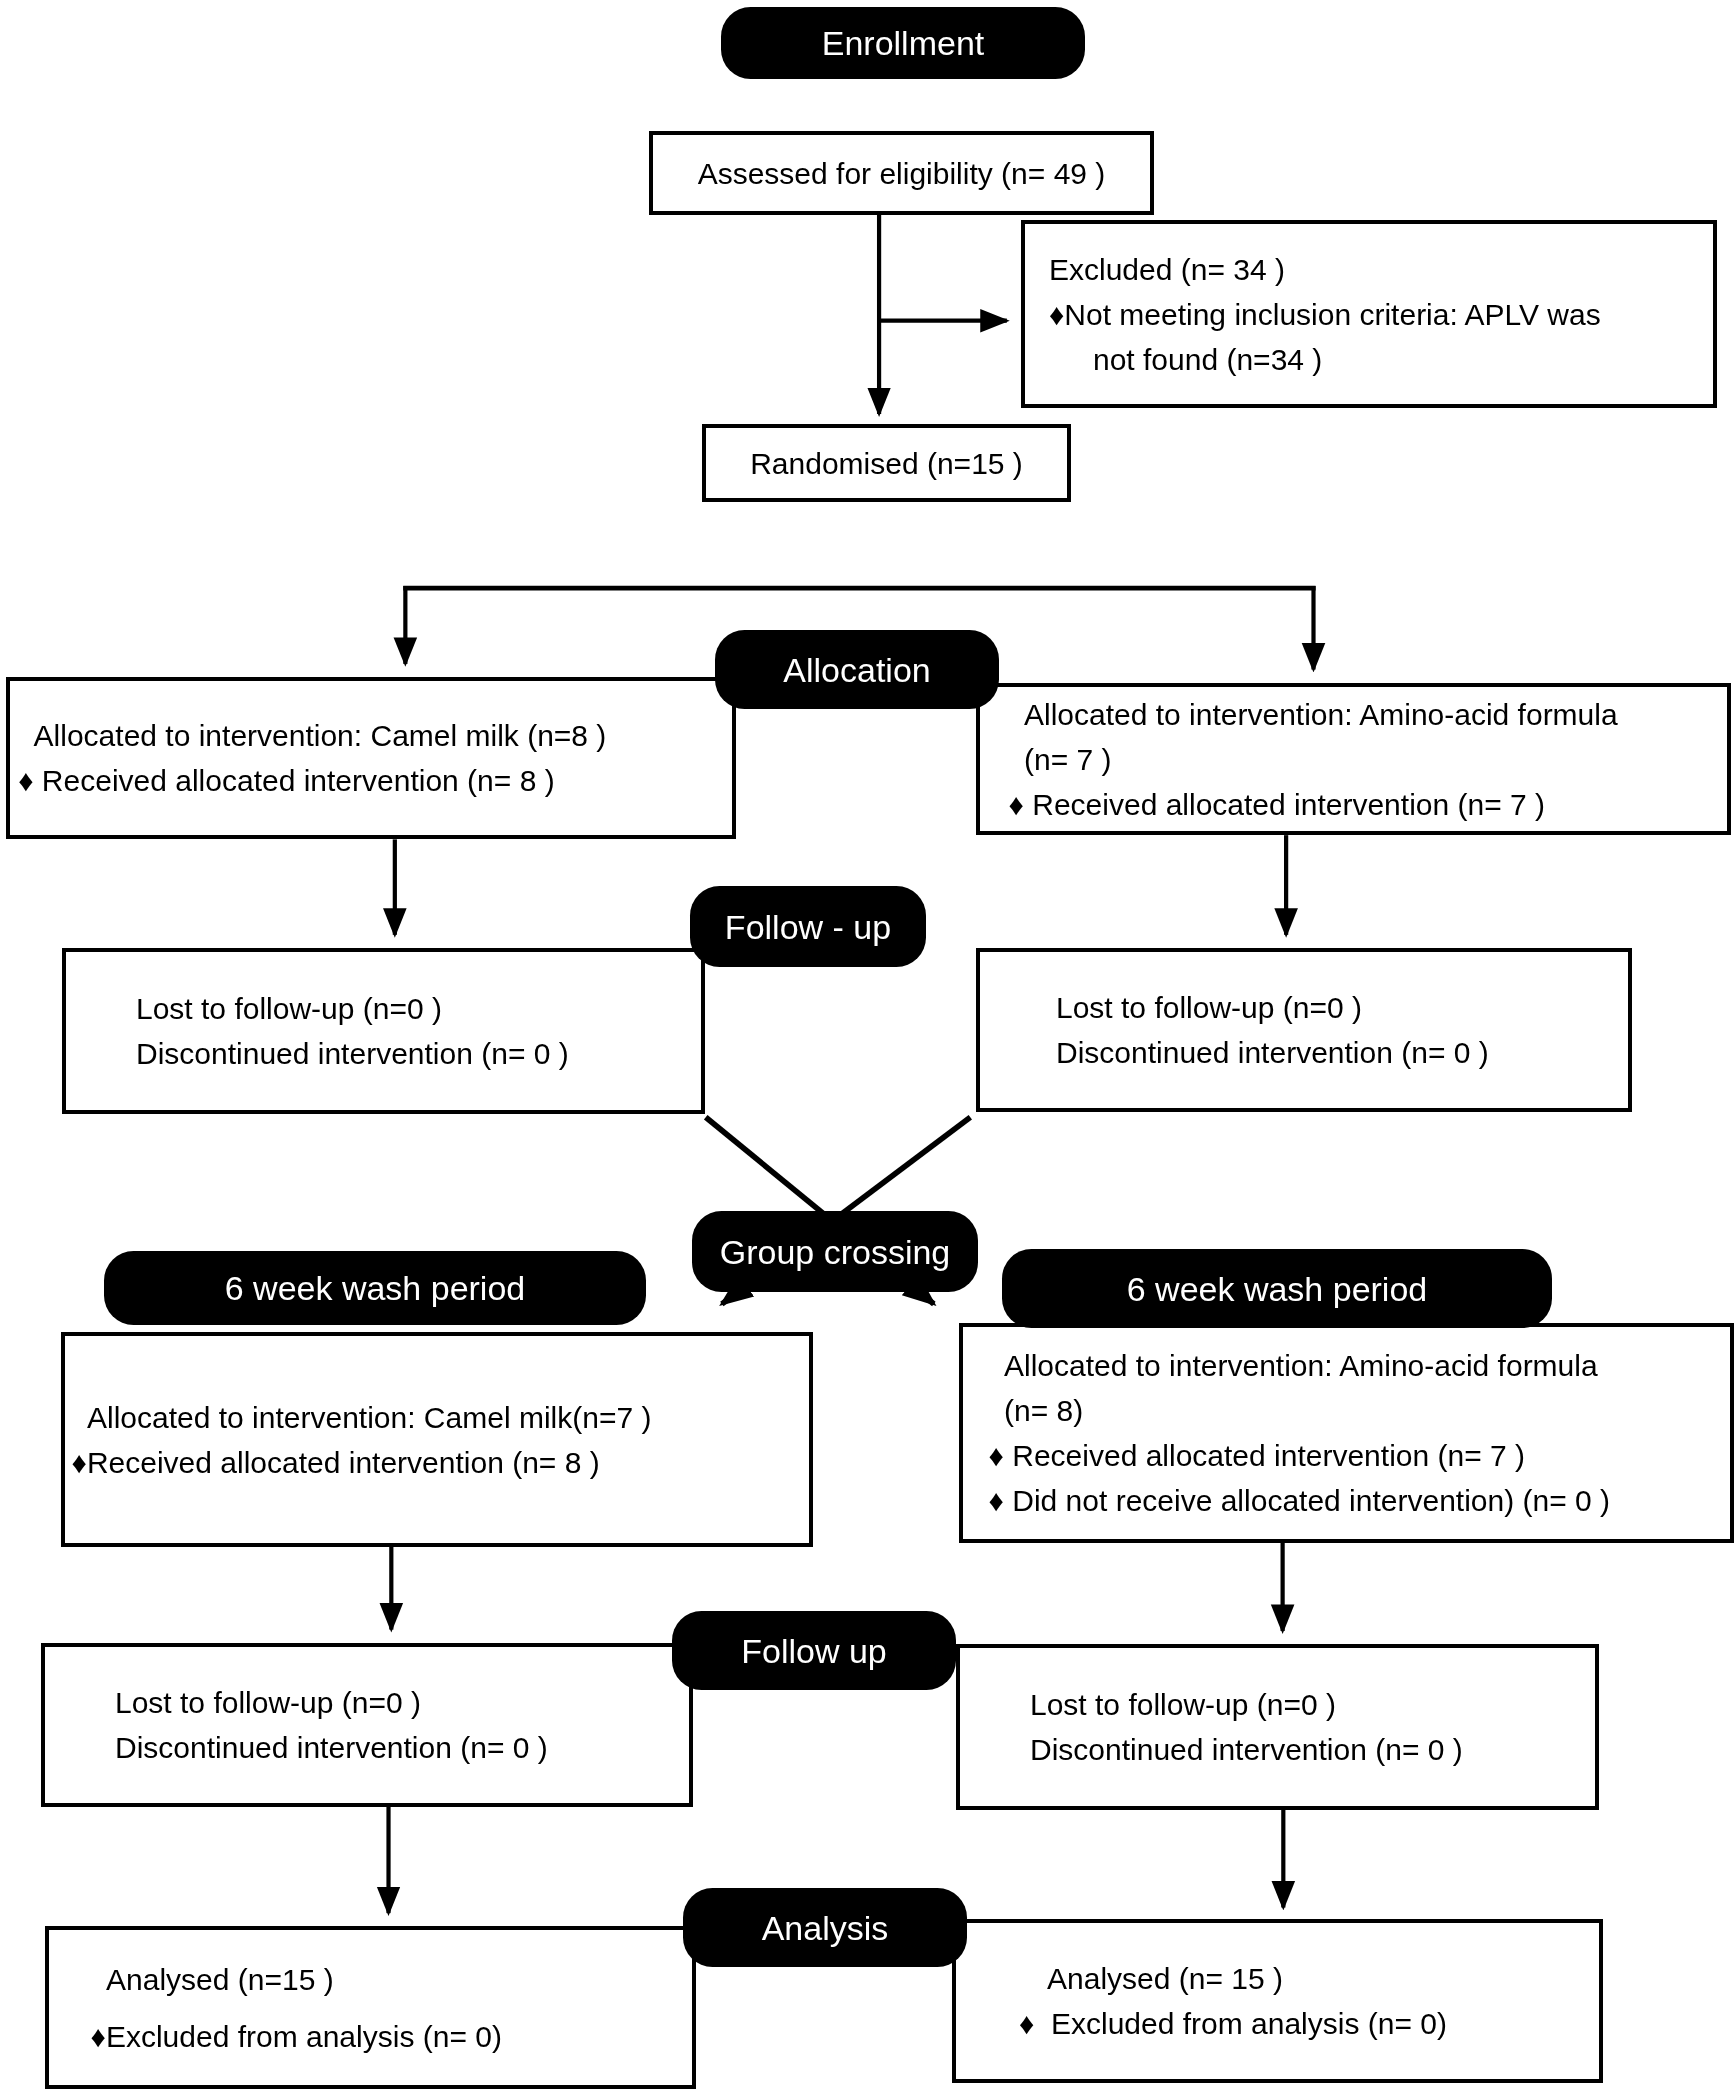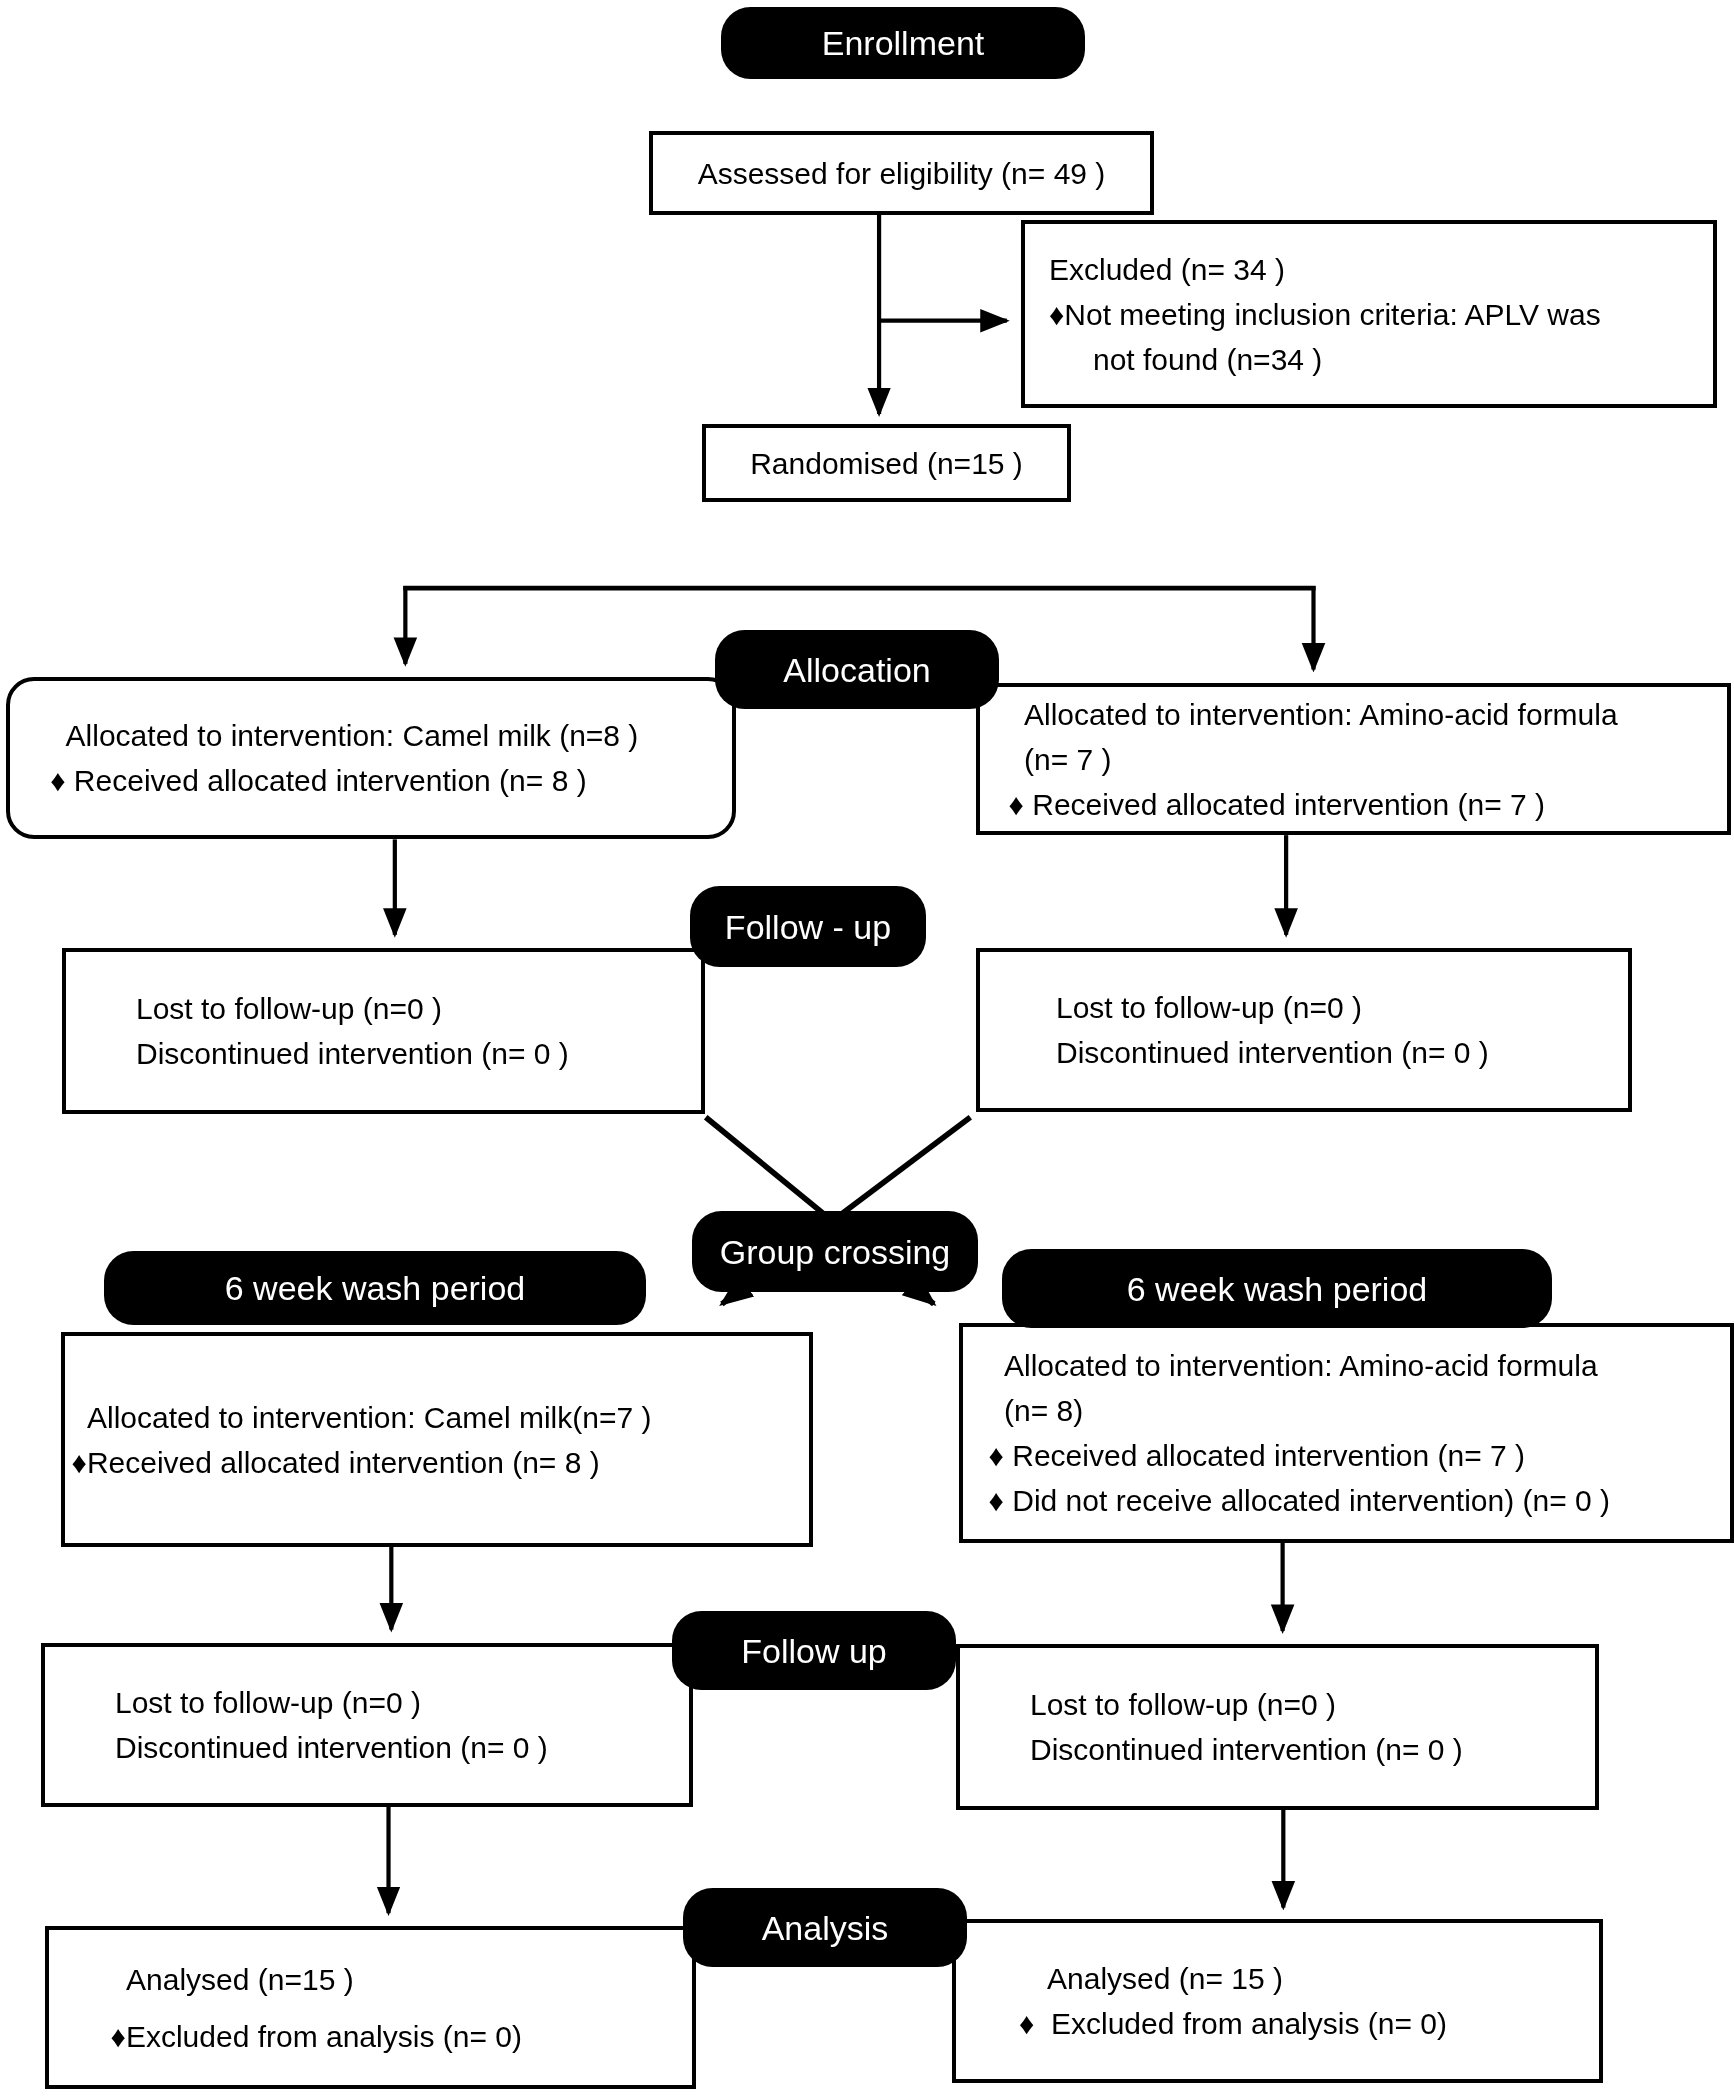--- a/index.html
+++ b/index.html
@@ -128,21 +128,21 @@
   <div class="box" style="left:1021px; top:220px; width:696px; height:188px; padding-left:24px; border-width:4.9px;">
     <div class="box-line">Excluded (n= 34 )</div>
     <div class="box-line">♦Not meeting inclusion criteria: APLV was</div>
     <div class="box-line indent-wrap">not found (n=34 )</div>
   </div>
 
   <div class="box" style="left:702px; top:424px; width:369px; height:78px;">
     <div class="box-line center">Randomised (n=15 )</div>
   </div>
 
-  <div class="box" style="left:5.6px; top:677px; width:730px; height:162px; padding-left:56px;border-radius:28px;">
+  <div class="box" style="left:5.6px; top:677px; width:730px; height:162px; padding-left:24px;">
     <div class="box-line">Allocated to intervention: Camel milk (n=8 )</div>
     <div class="box-line outdent-sm">♦ Received allocated intervention (n= 8 )</div>
   </div>
 
   <div class="box" style="left:976px; top:683px; width:755px; height:152px; padding-left:44px;">
     <div class="box-line">Allocated to intervention: Amino-acid formula</div>
     <div class="box-line">(n= 7 )</div>
     <div class="box-line outdent-sm">♦ Received allocated intervention (n= 7 )</div>
   </div>
 
@@ -171,21 +171,21 @@
   <div class="box" style="left:41px; top:1643px; width:652px; height:164px; padding-left:70px;">
     <div class="box-line">Lost to follow-up (n=0 )</div>
     <div class="box-line">Discontinued intervention (n= 0 )</div>
   </div>
 
   <div class="box" style="left:956px; top:1644px; width:643px; height:166px; padding-left:70px;">
     <div class="box-line">Lost to follow-up (n=0 )</div>
     <div class="box-line">Discontinued intervention (n= 0 )</div>
   </div>
 
-  <div class="box" style="left:45px; top:1926px; width:651px; height:163px; padding-left:77px;gap:12px;">
+  <div class="box" style="left:45px; top:1926px; width:651px; height:163px; padding-left:57px;gap:12px;">
     <div class="box-line">Analysed (n=15 )</div>
     <div class="box-line outdent-sm">♦Excluded from analysis (n= 0)</div>
   </div>
 
   <div class="box" style="left:952px; top:1919px; width:651px; height:164px; padding-left:91px;">
     <div class="box-line">Analysed (n= 15 )</div>
     <div class="box-line outdent-md">♦  Excluded from analysis (n= 0)</div>
   </div>
 
 </div>

